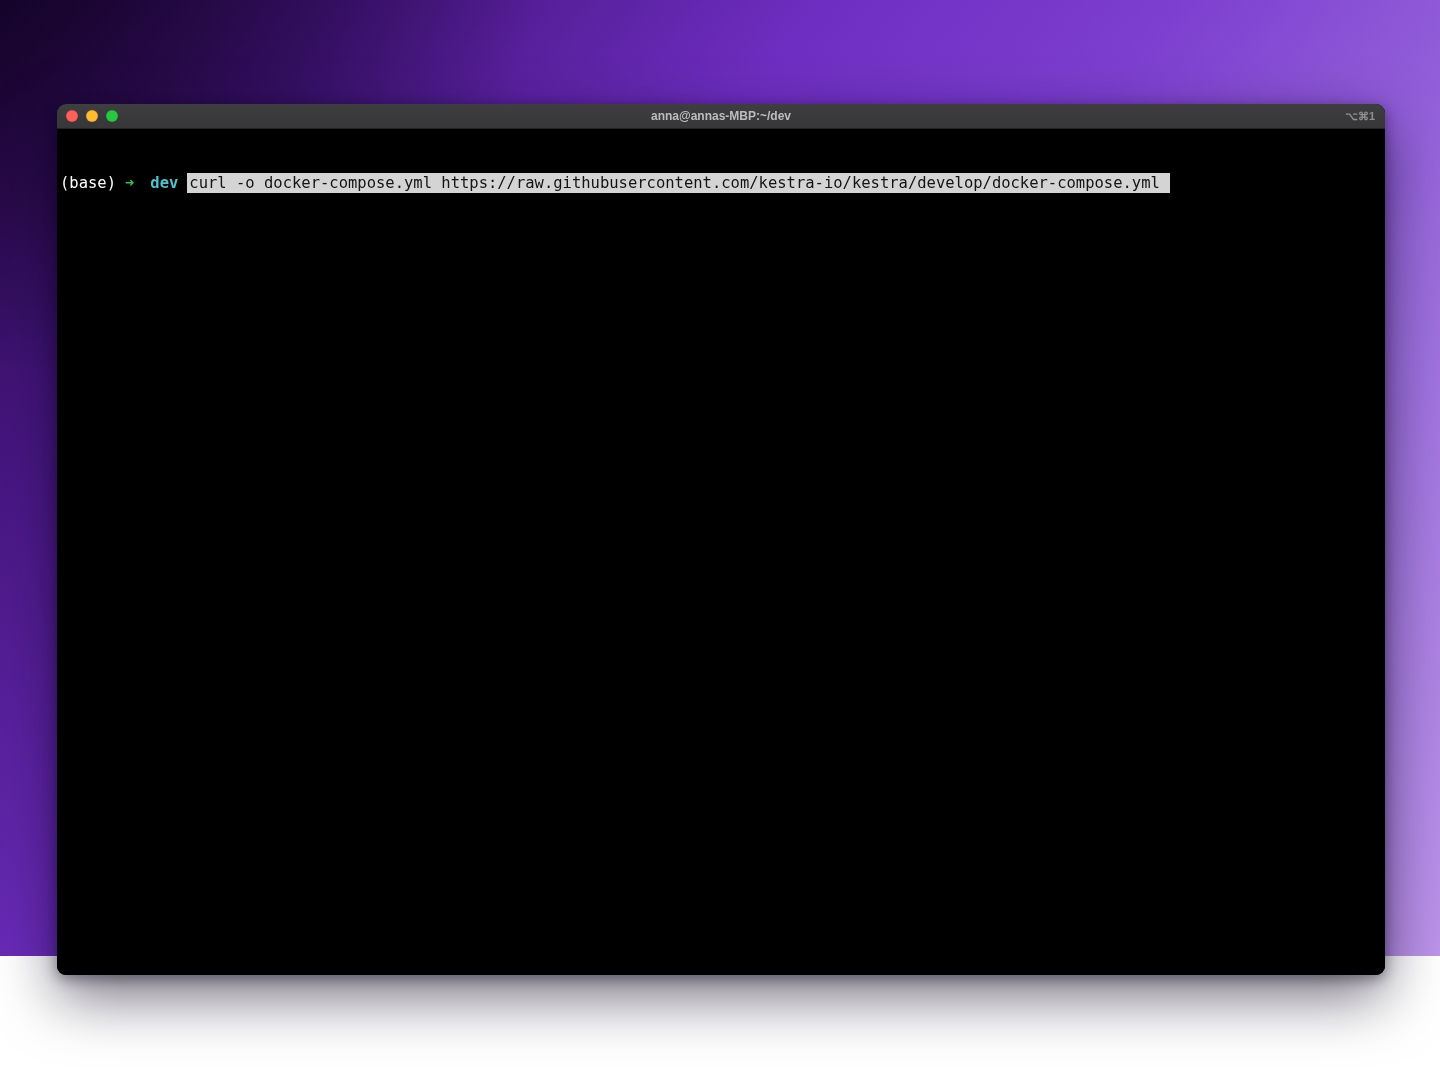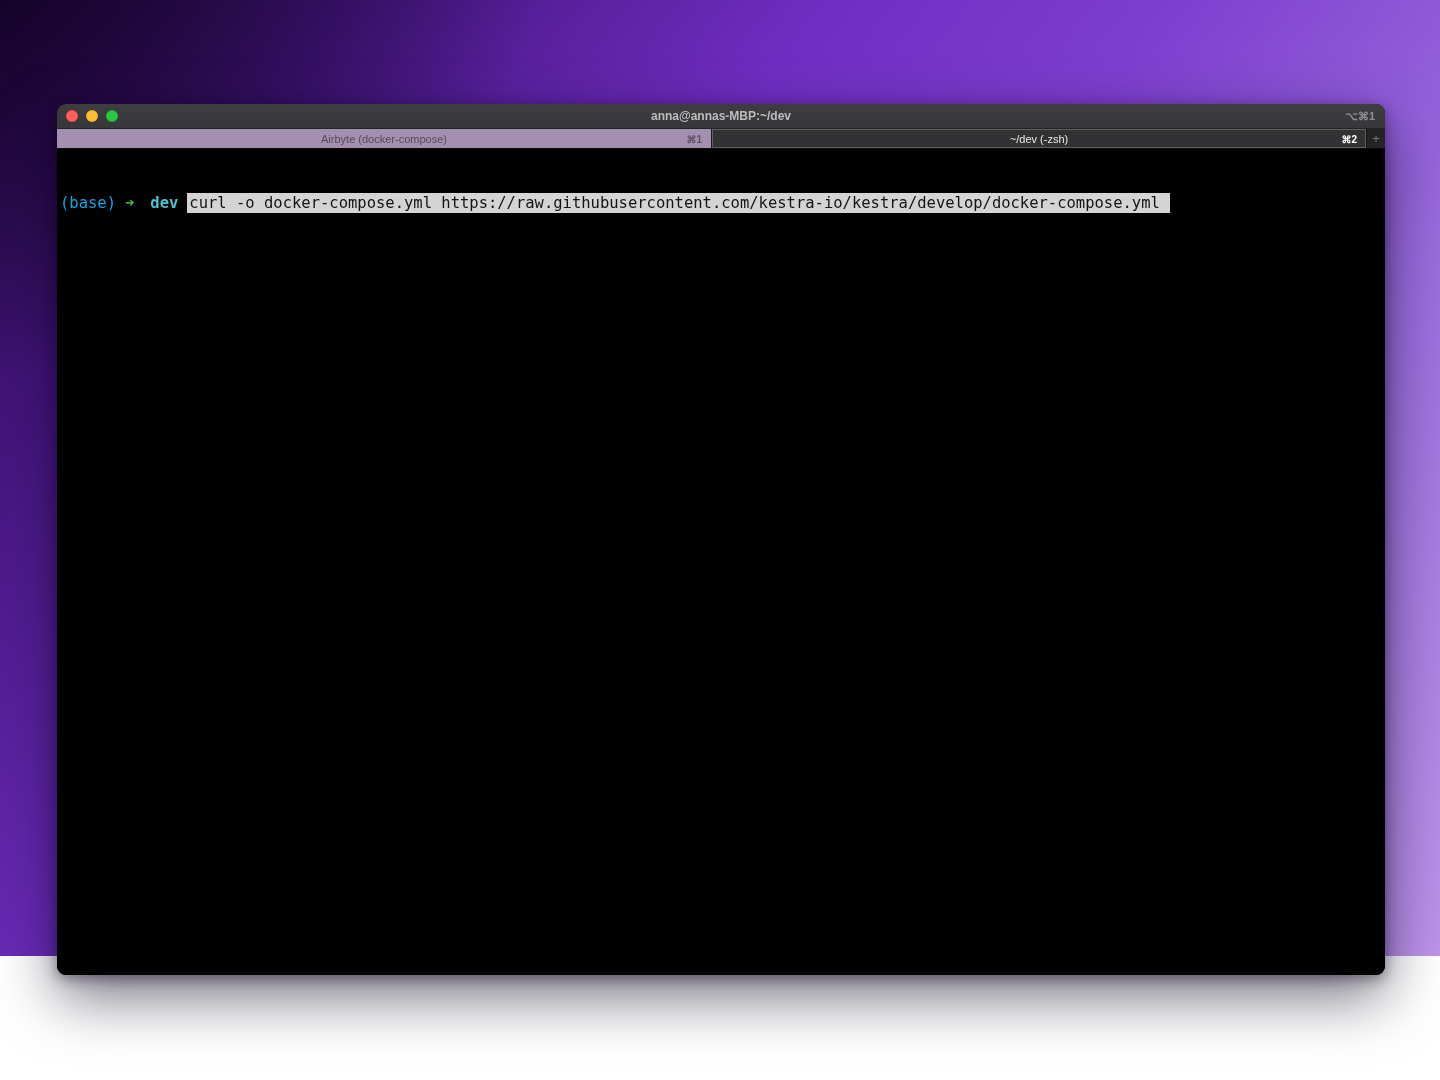--- a/index.html
+++ b/index.html
@@ -122,21 +122,21 @@
   
   .terminal {
     flex: 1 1 auto;
     background: #000000;
     padding: 2px 3px;
     font-family: "DejaVu Sans Mono", "Liberation Mono", monospace;
     font-size: 15.5px;
     line-height: 21px;
     white-space: pre;
   }
-  .prompt-env   { color: #0ea5e9; }
+  .prompt-env   { color: #ffffff; }
   .prompt-arrow { color: #2fbf4f; font-weight: bold; margin-left: 9px; }
   .prompt-dir   { color: #49c5cf; font-weight: bold; margin-left: 16px; }
   .command-text {
     margin-left: 9px;
     background: #d4d4d4;
     color: #141414;
     padding: 1px 10px 1px 2px; 
   }
 </style>
 </head>
@@ -149,32 +149,19 @@
     <div class="titlebar">
       <div class="traffic-lights">
         <div class="traffic-light tl-close"></div>
         <div class="traffic-light tl-minimize"></div>
         <div class="traffic-light tl-zoom"></div>
       </div>
       <div class="window-title">anna@annas-MBP:~/dev</div>
       <div class="window-shortcut">⌥⌘1</div>
     </div>
 
-    <div class="tabbar">
-      <div class="tab tab-inactive">
-        <span>Airbyte (docker-compose)</span>
-        <span class="tab-shortcut">⌘1</span>
-      </div>
-      <div class="tab tab-active">
-        <span>~/dev (-zsh)</span>
-        <span class="tab-shortcut">⌘2</span>
-      </div>
-      <div class="new-tab-button">
-        <span>+</span>
-      </div>
-    </div>
 
     <div class="terminal">
       <div class="prompt-line"><span class="prompt-env">(base)</span><span class="prompt-arrow">➜</span><span class="prompt-dir">dev</span><span class="command-text">curl -o docker-compose.yml https://raw.githubusercontent.com/kestra-io/kestra/develop/docker-compose.yml</span></div>
     </div>
 
   </div>
 </div>
 
 </body></html>

